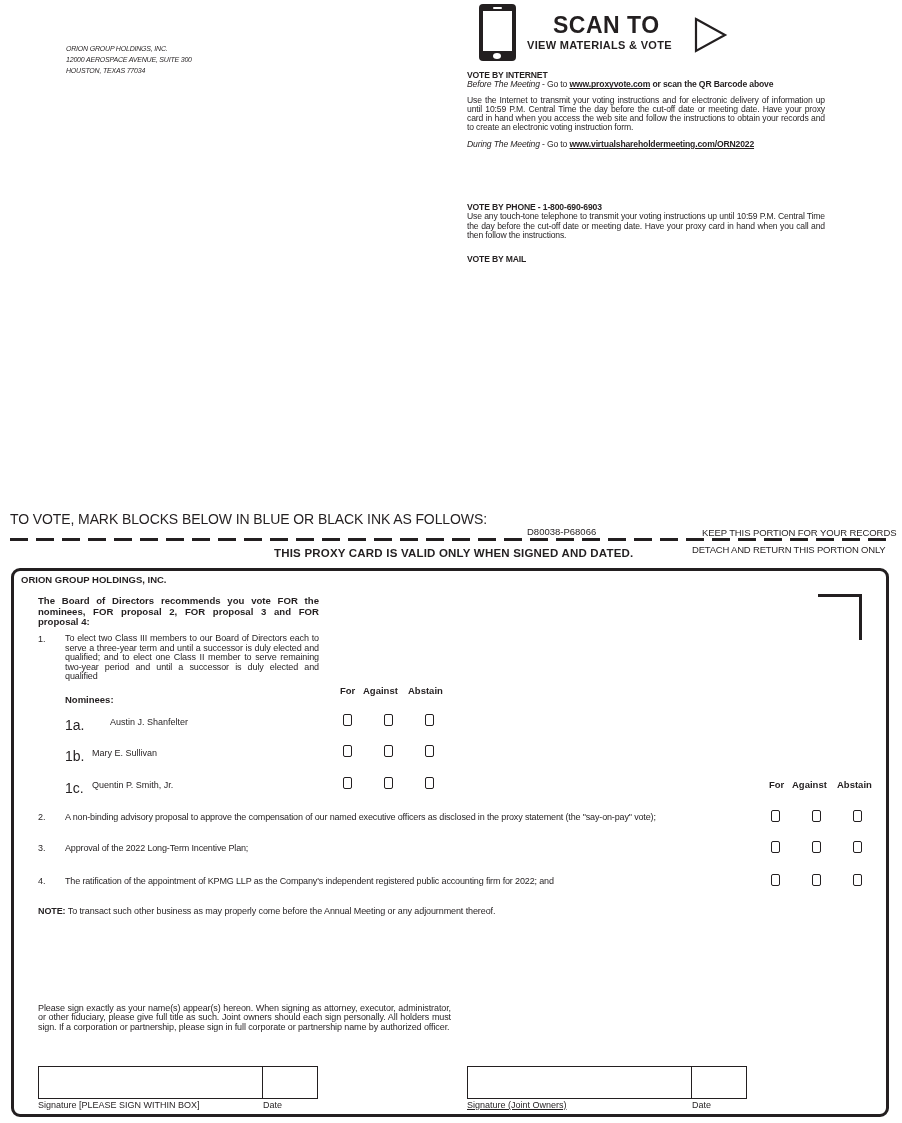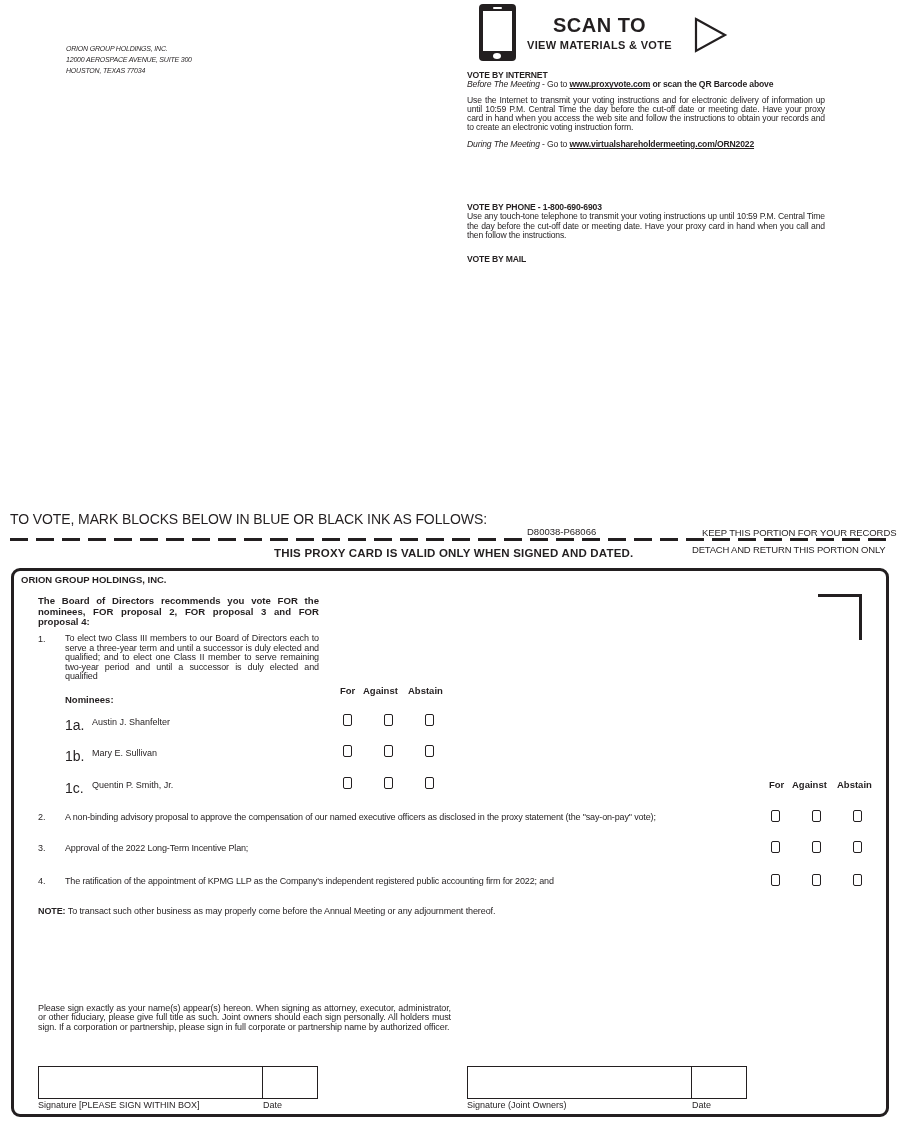--- a/index.html
+++ b/index.html
@@ -8,21 +8,21 @@
   .abs { position: absolute; }
 
   
   .address { left: 66px; top: 43px; font-size: 7px; font-style: italic; line-height: 11px; letter-spacing: -0.2px; text-transform: uppercase; }
 
   
   .phone { left: 479px; top: 4px; width: 37px; height: 57px; background: #231f20; border-radius: 4px; }
   .phone .screen { position: absolute; left: 4px; top: 7px; width: 29px; height: 40px; background: #fff; }
   .phone .speaker { position: absolute; left: 14px; top: 3px; width: 9px; height: 2px; background: #fff; border-radius: 1px; }
   .phone .home { position: absolute; left: 14px; top: 49px; width: 8px; height: 6px; background: #fff; border-radius: 50%; }
-  .scan-title { left: 553px; top: 12px; font-size: 20px; font-weight: bold; letter-spacing: 0.5px; line-height: 26px; }
+  .scan-title { left: 553px; top: 12px; font-size: 23px; font-weight: bold; letter-spacing: 0.5px; line-height: 26px; }
   .scan-sub { left: 527px; top: 39px; font-size: 11px; font-weight: bold; letter-spacing: 0.3px; }
   .scan-arrow { left: 694px; top: 17px; }
 
   
   .instr { left: 467px; width: 358px; font-size: 8.6px; line-height: 9.3px; text-align: justify; letter-spacing: -0.15px; }
   .instr b { font-weight: bold; }
   .instr .u { text-decoration: underline; font-weight: bold; }
   .instr i { font-style: italic; }
 
   
@@ -114,21 +114,21 @@
 
 <div class="abs num p1-num">1.</div>
 <div class="abs p1-text">To elect two Class III members to our Board of Directors each to serve a three-year term and until a successor is duly elected and qualified; and to elect one Class II member to serve remaining two-year period and until a successor is duly elected and qualified</div>
 <div class="abs nominees-label">Nominees:</div>
 
 <div class="abs vote-head" style="left:340px; top:685px;">For</div>
 <div class="abs vote-head" style="left:363px; top:685px;">Against</div>
 <div class="abs vote-head" style="left:408px; top:685px;">Abstain</div>
 
 <div class="abs nom-idx" style="left:65px; top:717px;">1a.</div>
-<div class="abs nom-name" style="left:92px; top:717px;">Austin J. Shanfelter</div>
+<div class="abs nom-name" style="left:110px; top:717px;">Austin J. Shanfelter</div>
 <div class="abs cb" style="left:343px; top:714px;"></div>
 <div class="abs cb" style="left:384px; top:714px;"></div>
 <div class="abs cb" style="left:425px; top:714px;"></div>
 
 <div class="abs nom-idx" style="left:65px; top:748px;">1b.</div>
 <div class="abs nom-name" style="left:92px; top:748px;">Mary E. Sullivan</div>
 <div class="abs cb" style="left:343px; top:745px;"></div>
 <div class="abs cb" style="left:384px; top:745px;"></div>
 <div class="abs cb" style="left:425px; top:745px;"></div>
 
@@ -166,14 +166,14 @@
 
 <div class="abs sign-text">Please sign exactly as your name(s) appear(s) hereon. When signing as attorney, executor, administrator, or other fiduciary, please give full title as such. Joint owners should each sign personally. All holders must sign. If a corporation or partnership, please sign in full corporate or partnership name by authorized officer.</div>
 
 <div class="abs sig-box" style="left:38px; width:225px;"></div>
 <div class="abs sig-box" style="left:262px; width:56px;"></div>
 <div class="abs sig-label" style="left:38px;">Signature [PLEASE SIGN WITHIN BOX]</div>
 <div class="abs sig-label" style="left:263px;">Date</div>
 
 <div class="abs sig-box" style="left:467px; width:225px;"></div>
 <div class="abs sig-box" style="left:691px; width:56px;"></div>
-<div class="abs sig-label" style="left:467px;">Signature (Joint Owners)</div>
+<div class="abs sig-label" style="left:467px;text-decoration:underline;">Signature (Joint Owners)</div>
 <div class="abs sig-label" style="left:692px;">Date</div>
 
 </body></html>

